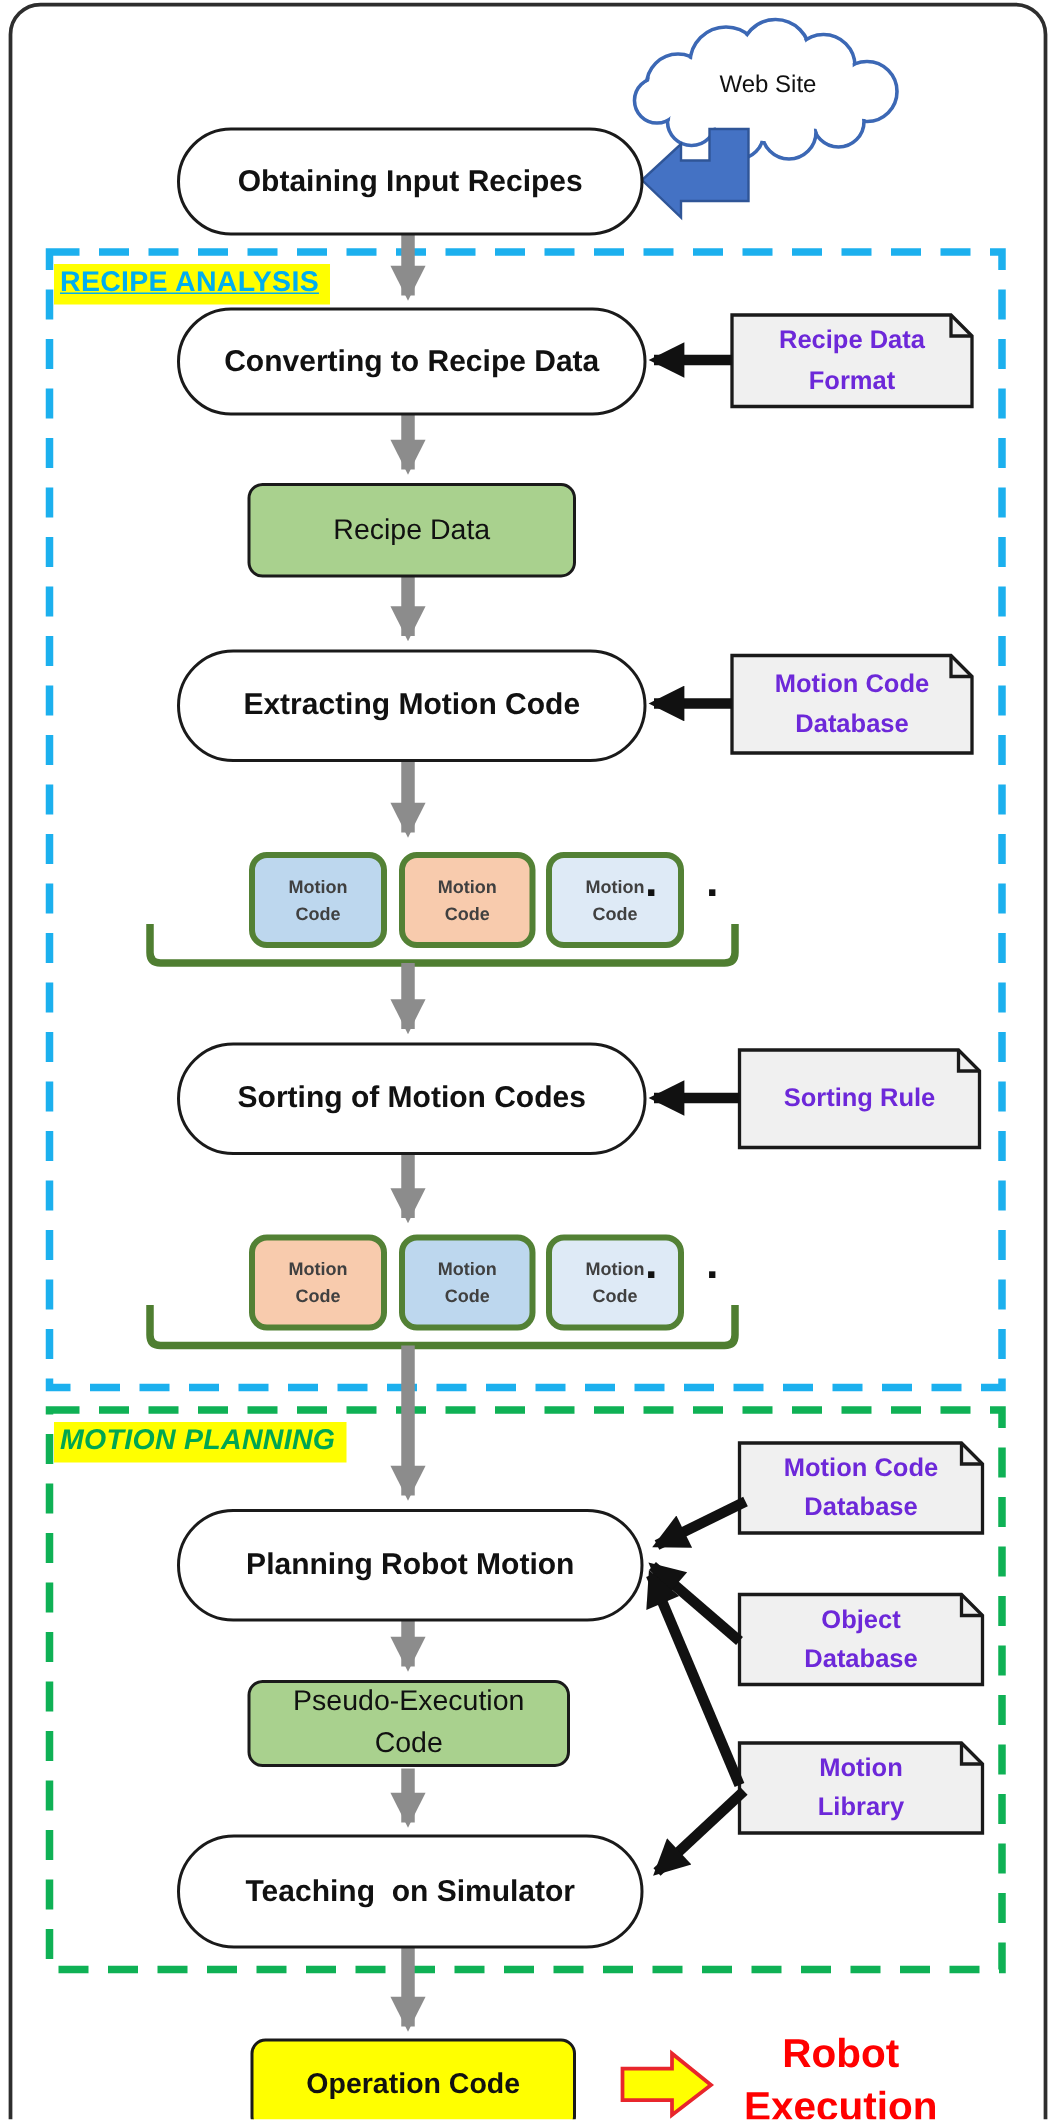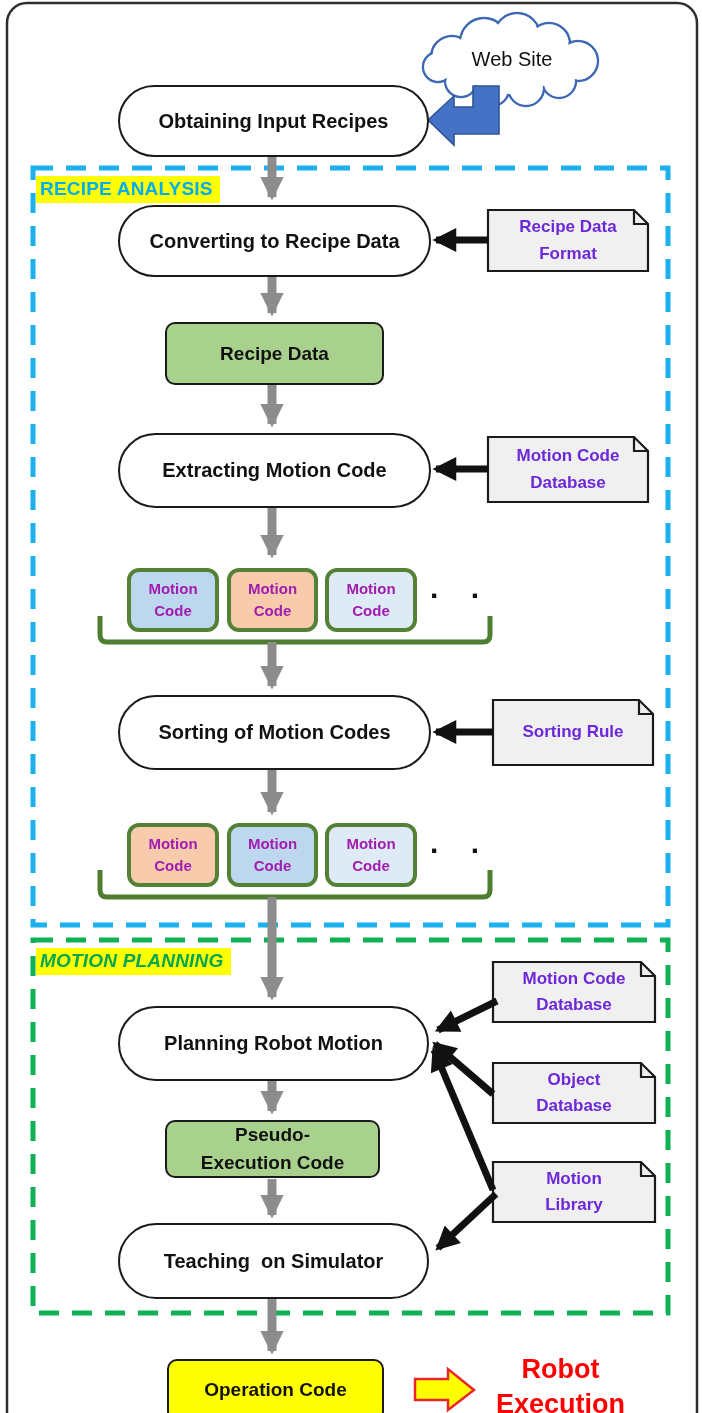--- a/index.html
+++ b/index.html
@@ -10,53 +10,53 @@
   .abs{position:absolute;}
   .oval{
     position:absolute;display:flex;align-items:center;justify-content:center;
     background:#fff;border:2.5px solid #1a1a1a;border-radius:45px;
     font-weight:bold;font-size:20px;color:#111;text-align:center;z-index:3;
   }
   .ws-pre{white-space:pre;}
   .green-box{
     position:absolute;display:flex;align-items:center;justify-content:center;
     background:#A9D18E;border:2.5px solid #1a1a1a;border-radius:10px;
-    font-weight:bold;font-size:19px;color:#111;text-align:center;line-height:1.45;z-index:3;
+    font-weight:normal;font-size:19px;color:#111;text-align:center;line-height:1.45;z-index:3;
   }
   .yellow-box{
     position:absolute;display:flex;align-items:center;justify-content:center;
     background:#FFFF00;border:2.5px solid #1a1a1a;border-radius:10px;
     font-weight:bold;font-size:19px;color:#111;text-align:center;z-index:3;
   }
   .note-label{
     position:absolute;display:flex;align-items:center;justify-content:center;
     font-weight:bold;font-size:17px;color:#6d28d9;text-align:center;line-height:1.55;z-index:4;
   }
   .note-label span{display:block;}
   .mc-box{
     position:absolute;display:flex;align-items:center;justify-content:center;
     border:4px solid #538135;border-radius:12px;
-    font-weight:bold;font-size:15px;color:#a21caf;text-align:center;line-height:1.5;z-index:3;
-    padding:0 10px;box-sizing:border-box;
+    font-weight:bold;font-size:12px;color:#404040;text-align:center;line-height:1.5;z-index:3;
+    padding:0 10px;box-sizing:border-box;margin-left:39px;
   }
   .mc-blue{background:#BDD7EE;}
   .mc-peach{background:#F8CBAD;}
   .mc-lightblue{background:#DEEAF6;}
   .section-label{
     position:absolute;background:#FFFF00;font-weight:bold;font-size:19px;
     padding:2px 7px 3px 4px;z-index:4;letter-spacing:0.2px;
   }
-  .lbl-recipe{color:#00AEEF;}
+  .lbl-recipe{color:#00AEEF;text-decoration:underline;}
   .lbl-motion{color:#00A651;}
   .ellipsis{
     position:absolute;font-weight:bold;font-size:30px;color:#111;
     letter-spacing:12px;line-height:44px;z-index:3;white-space:pre;
   }
   .cloud-label{
-    position:absolute;font-size:20px;color:#111;text-align:center;z-index:4;
+    position:absolute;font-size:16px;color:#111;text-align:center;z-index:4;
   }
   .robot-exec{
     position:absolute;font-weight:bold;font-size:27px;color:#FF0000;
     text-align:center;line-height:1.3;z-index:4;
   }
 </style>
 </head>
 <body>
 
 <div id="stage">

